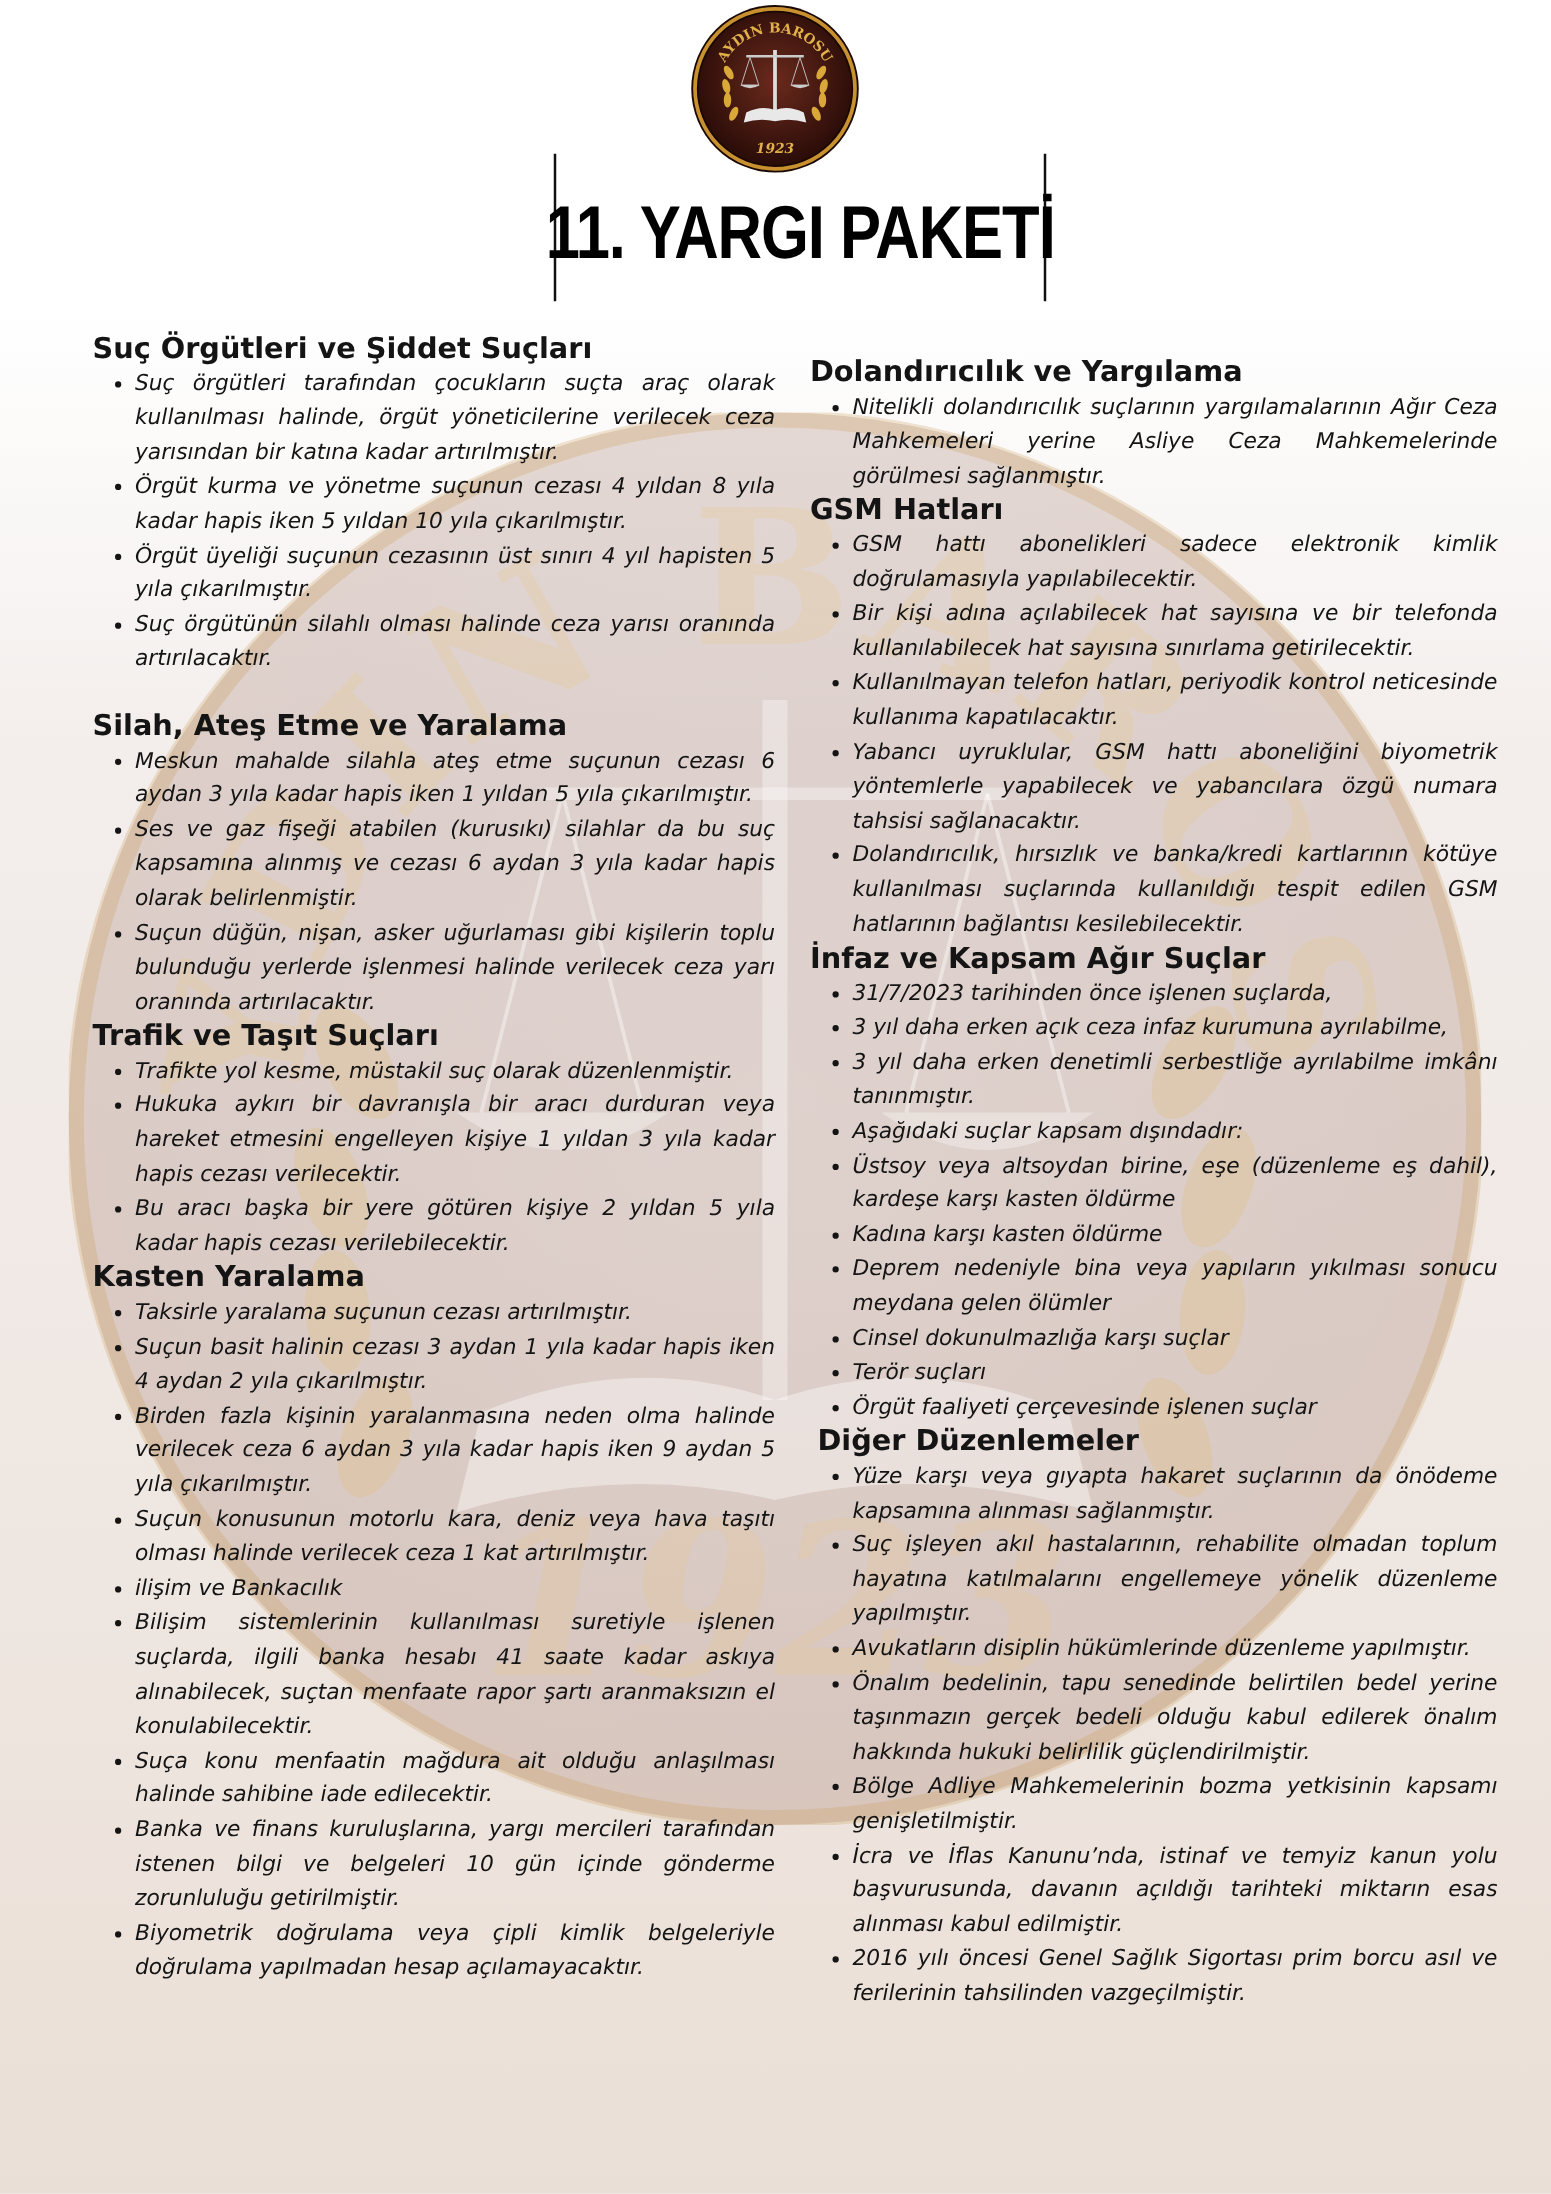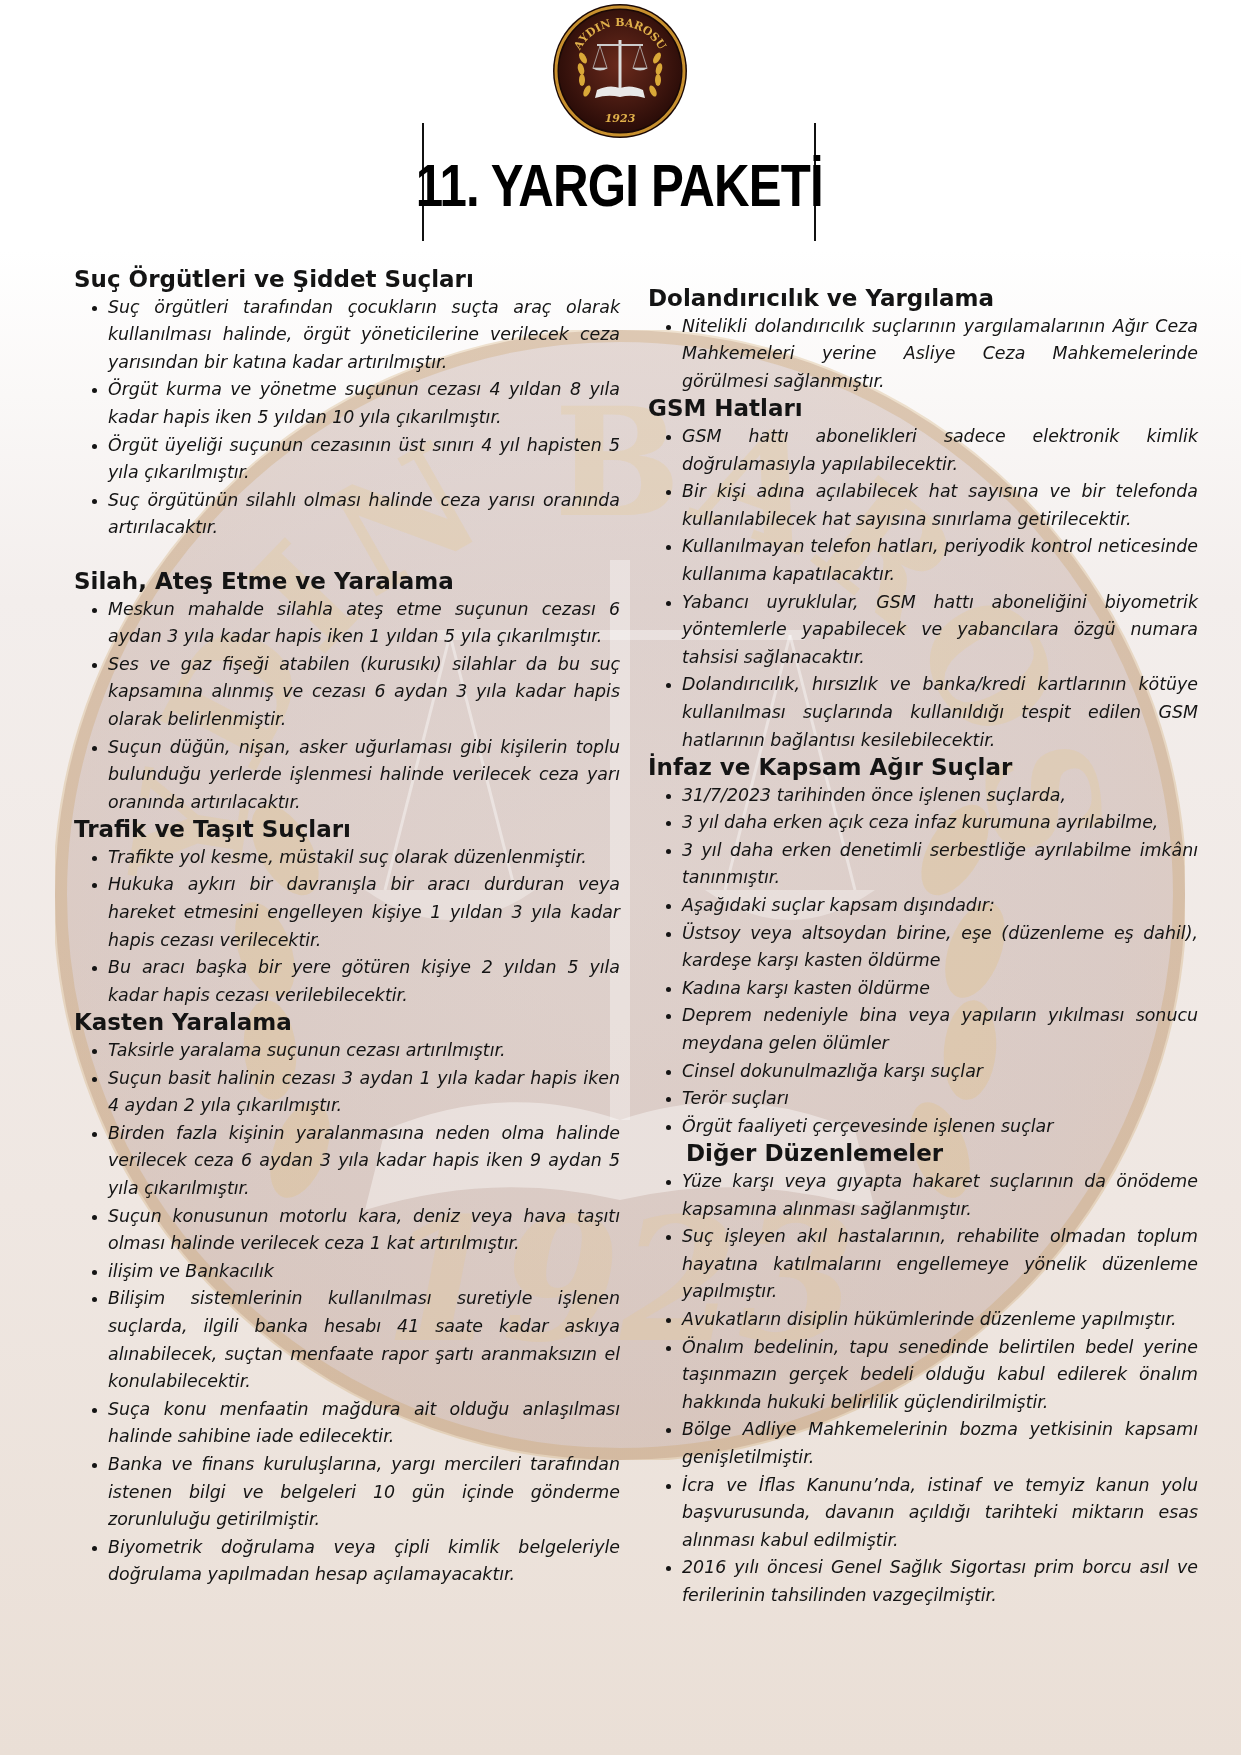--- a/index.html
+++ b/index.html
@@ -16,38 +16,38 @@
       pointer-events: none;
     }
     .watermark svg { position: absolute; left: 0; top: 0; }
     .header {
       position: absolute; left: 0; top: 0; width: 1241px; height: 245px;
     }
     .logo {
       position: absolute; left: 551px; top: 2px; width: 138px; height: 138px;
     }
     .title-box {
-      position: absolute; left: 422px; top: 123px; width: 390px; height: 118px;
+      position: absolute; left: 443px; top: 123px; width: 390px; height: 118px;
       border-left: 2px solid #111; border-right: 2px solid #111;
       display: flex; align-items: center; justify-content: center;
     }
     .title {
       font-family: "Liberation Sans", sans-serif; font-weight: 700; font-size: 60px;
       letter-spacing: -1px; transform: scaleX(0.82); color: #000; white-space: nowrap;
       margin-top: 6px;
     }
     .col { position: absolute; font-size: 17.4px; line-height: 27.6px; }
     .col-left { left: 74px; top: 266px; width: 546px; }
     .col-right { left: 648px; top: 285px; width: 550px; }
     .section-title { font-weight: 700; font-size: 23px; margin: 0; }
     ul { margin: 0; padding-left: 34px; font-style: italic; }
     li { text-align: justify; margin: 0; padding-left: 0; }
     li::marker { font-size: 15px; }
     .gap { height: 26px; }
-    .indent-title { padding-left: 6px; margin-left: 32px; }
+    .indent-title { padding-left: 6px; }
   </style>
 </head>
 <body>
 
 <div class="watermark">
   <svg width="1130" height="1130" viewBox="0 0 1130 1130">
     <defs>
       <path id="wmArc" d="M 185 565 A 380 380 0 0 1 945 565"></path>
     </defs>
     <circle cx="565" cy="565" r="560" fill="none" stroke="rgba(200,150,80,0.25)" stroke-width="14"></circle>

